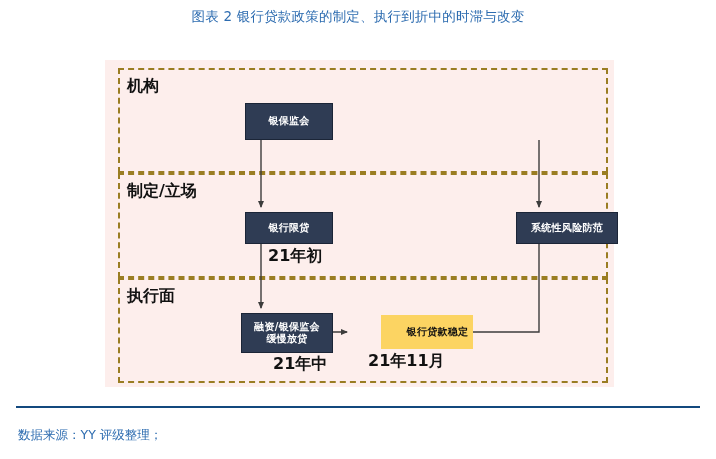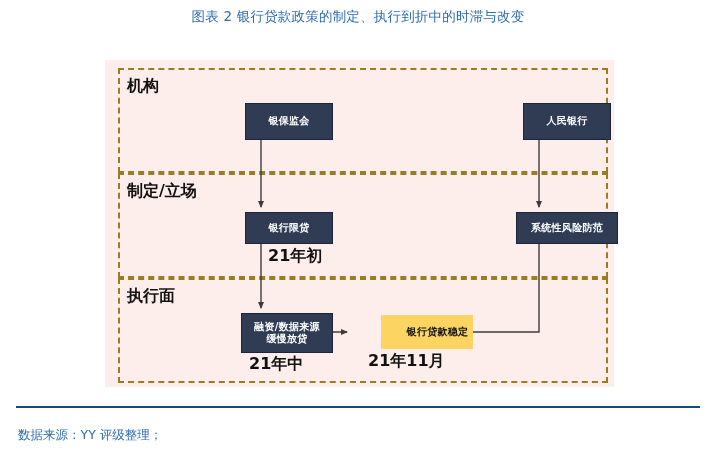--- a/index.html
+++ b/index.html
@@ -103,21 +103,21 @@
 
   
   .stamp {
     position: absolute;
     font-size: 16px;
     font-weight: bold;
     color: #111111;
     white-space: nowrap;
   }
   .stamp-early { left: 163px; top: 186px; }
-  .stamp-mid   { left: 144px; top: 294px; }
+  .stamp-mid   { left: 168px; top: 294px; }
   .stamp-nov   { left: 263px; top: 291px; }
 
   
   .connectors {
     position: absolute;
     left: 0;
     top: 0;
     width: 509px;
     height: 327px;
     pointer-events: none;
@@ -169,28 +169,27 @@
 
     <line x1="434" y1="80" x2="434" y2="147" stroke="#3c3c3c" stroke-width="1.4" marker-end="url(#arrowhead)"></line>
 
     <path d="M 434,184 L 434,272 L 346,272" fill="none" stroke="#3c3c3c" stroke-width="1.4" marker-end="url(#arrowhead)"></path>
 
     <line x1="200" y1="272" x2="242" y2="272" stroke="#3c3c3c" stroke-width="1.4" marker-end="url(#arrowhead)"></line>
   </svg>
 
   <div class="node node-dark node-cbirc">银保监会</div>
 
-  <div class="node node-dark node-pboc">人民银行</div>
 
   <div class="node node-dark node-limit">银行限贷</div>
 
   <div class="node node-dark node-sysrisk">系统性风险防范</div>
 
   <div class="node node-dark node-slow">
-    <span class="node-line">融资/数据来源</span>
+    <span class="node-line">融资/银保监会</span>
     <span class="node-line">缓慢放贷</span>
   </div>
 
   <div class="node node-yellow node-stable">银行贷款稳定</div>
 
   <div class="stamp stamp-early">21年初</div>
   <div class="stamp stamp-mid">21年中</div>
   <div class="stamp stamp-nov">21年11月</div>
 
 </div>

